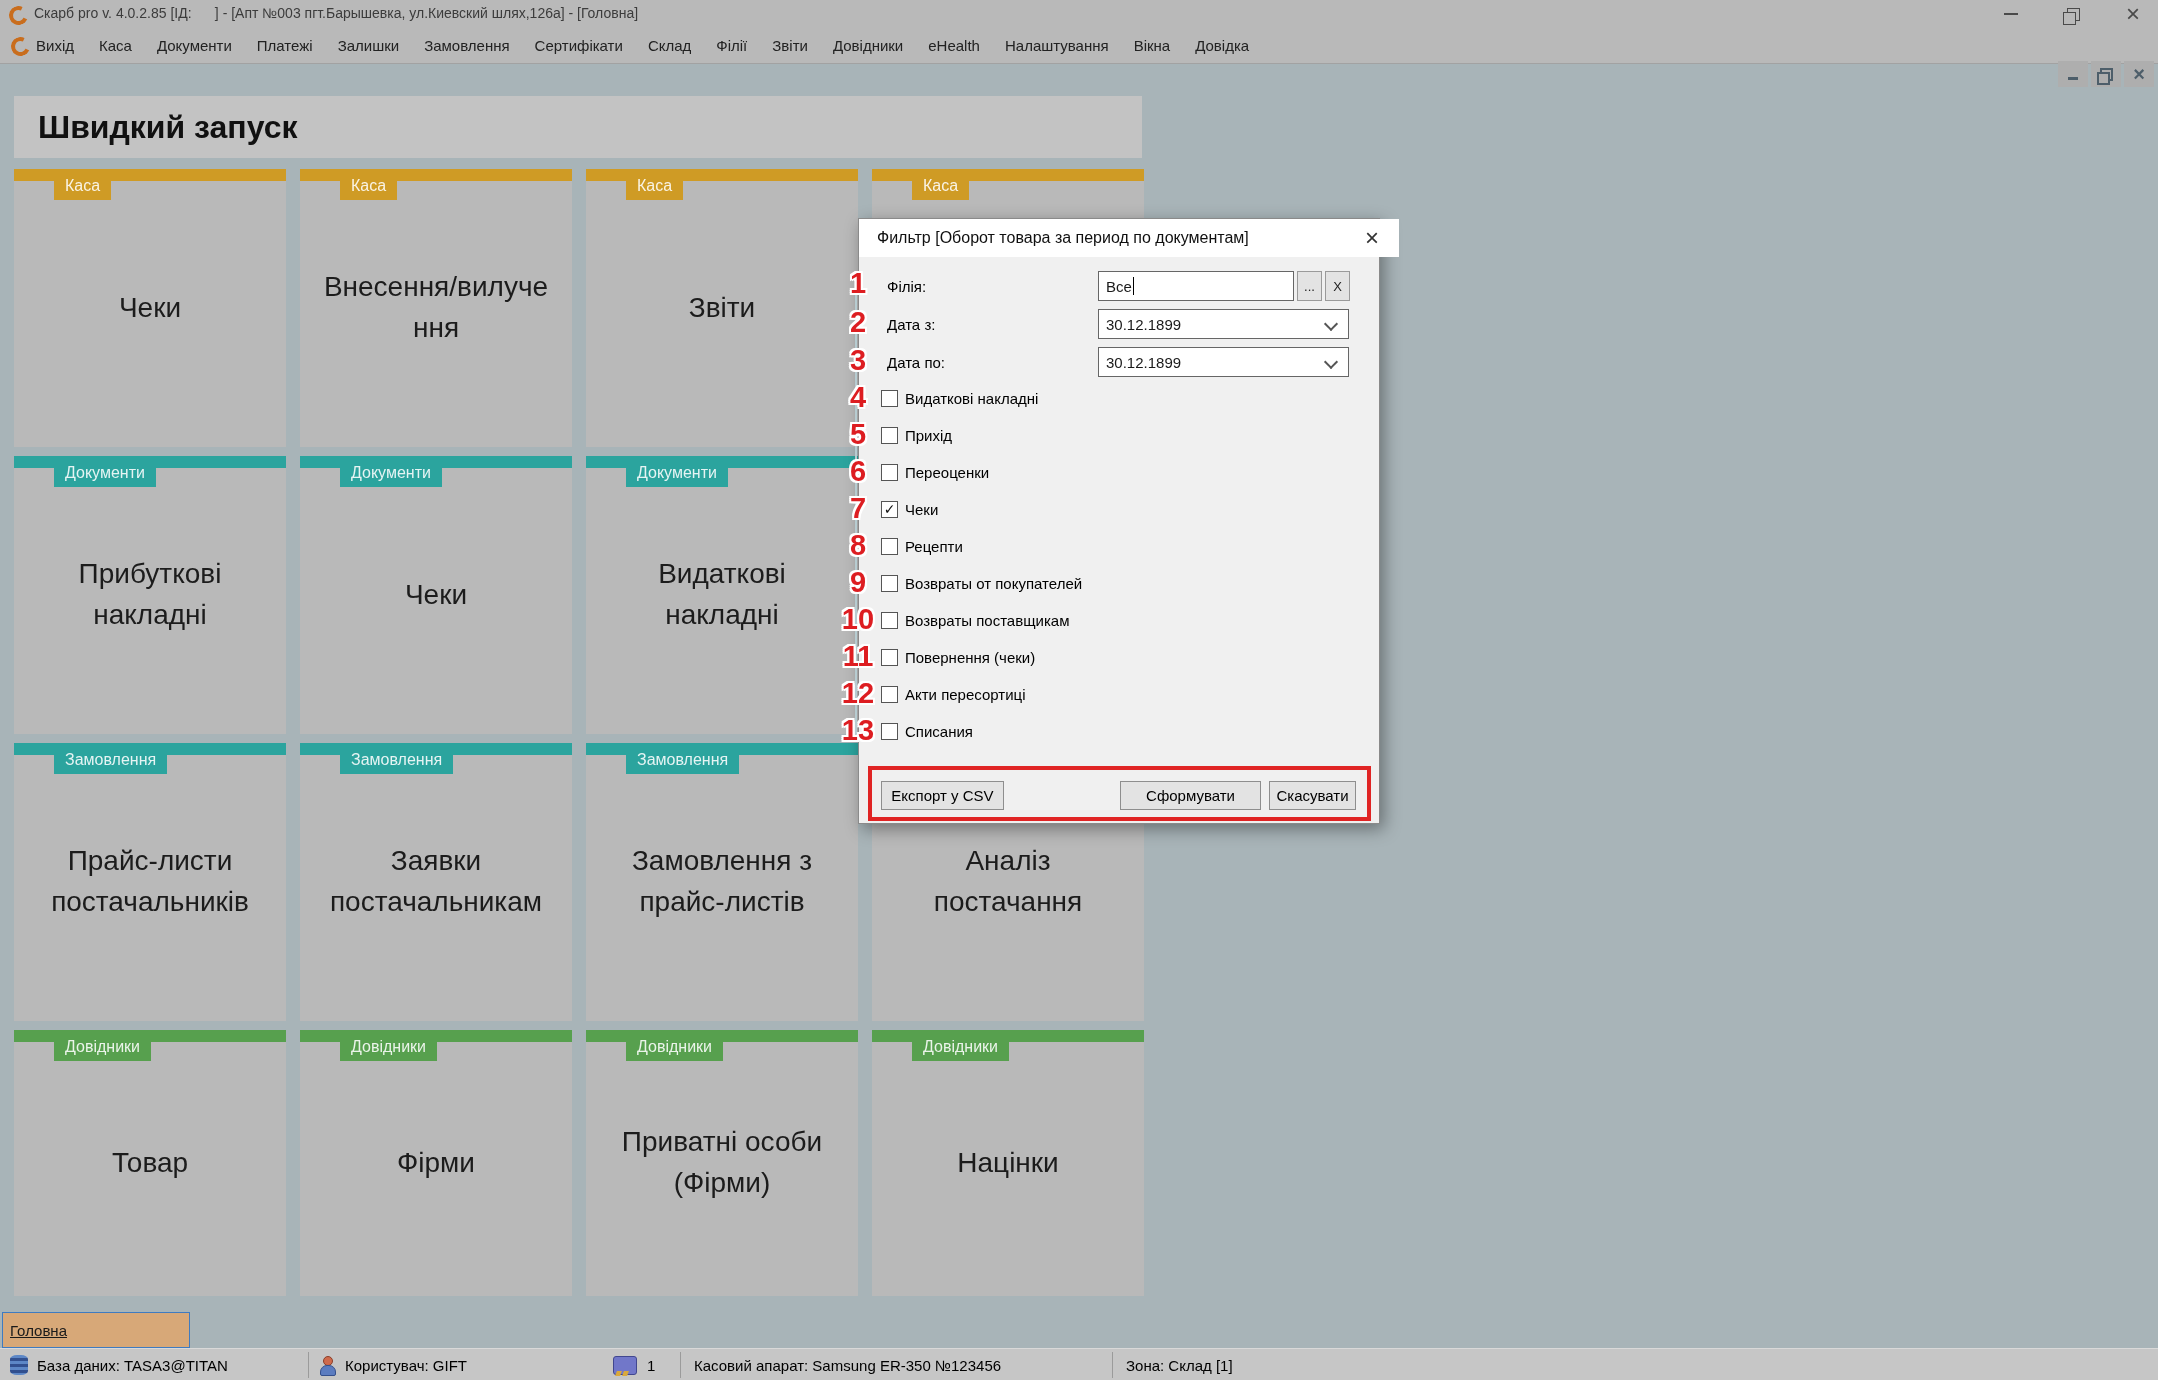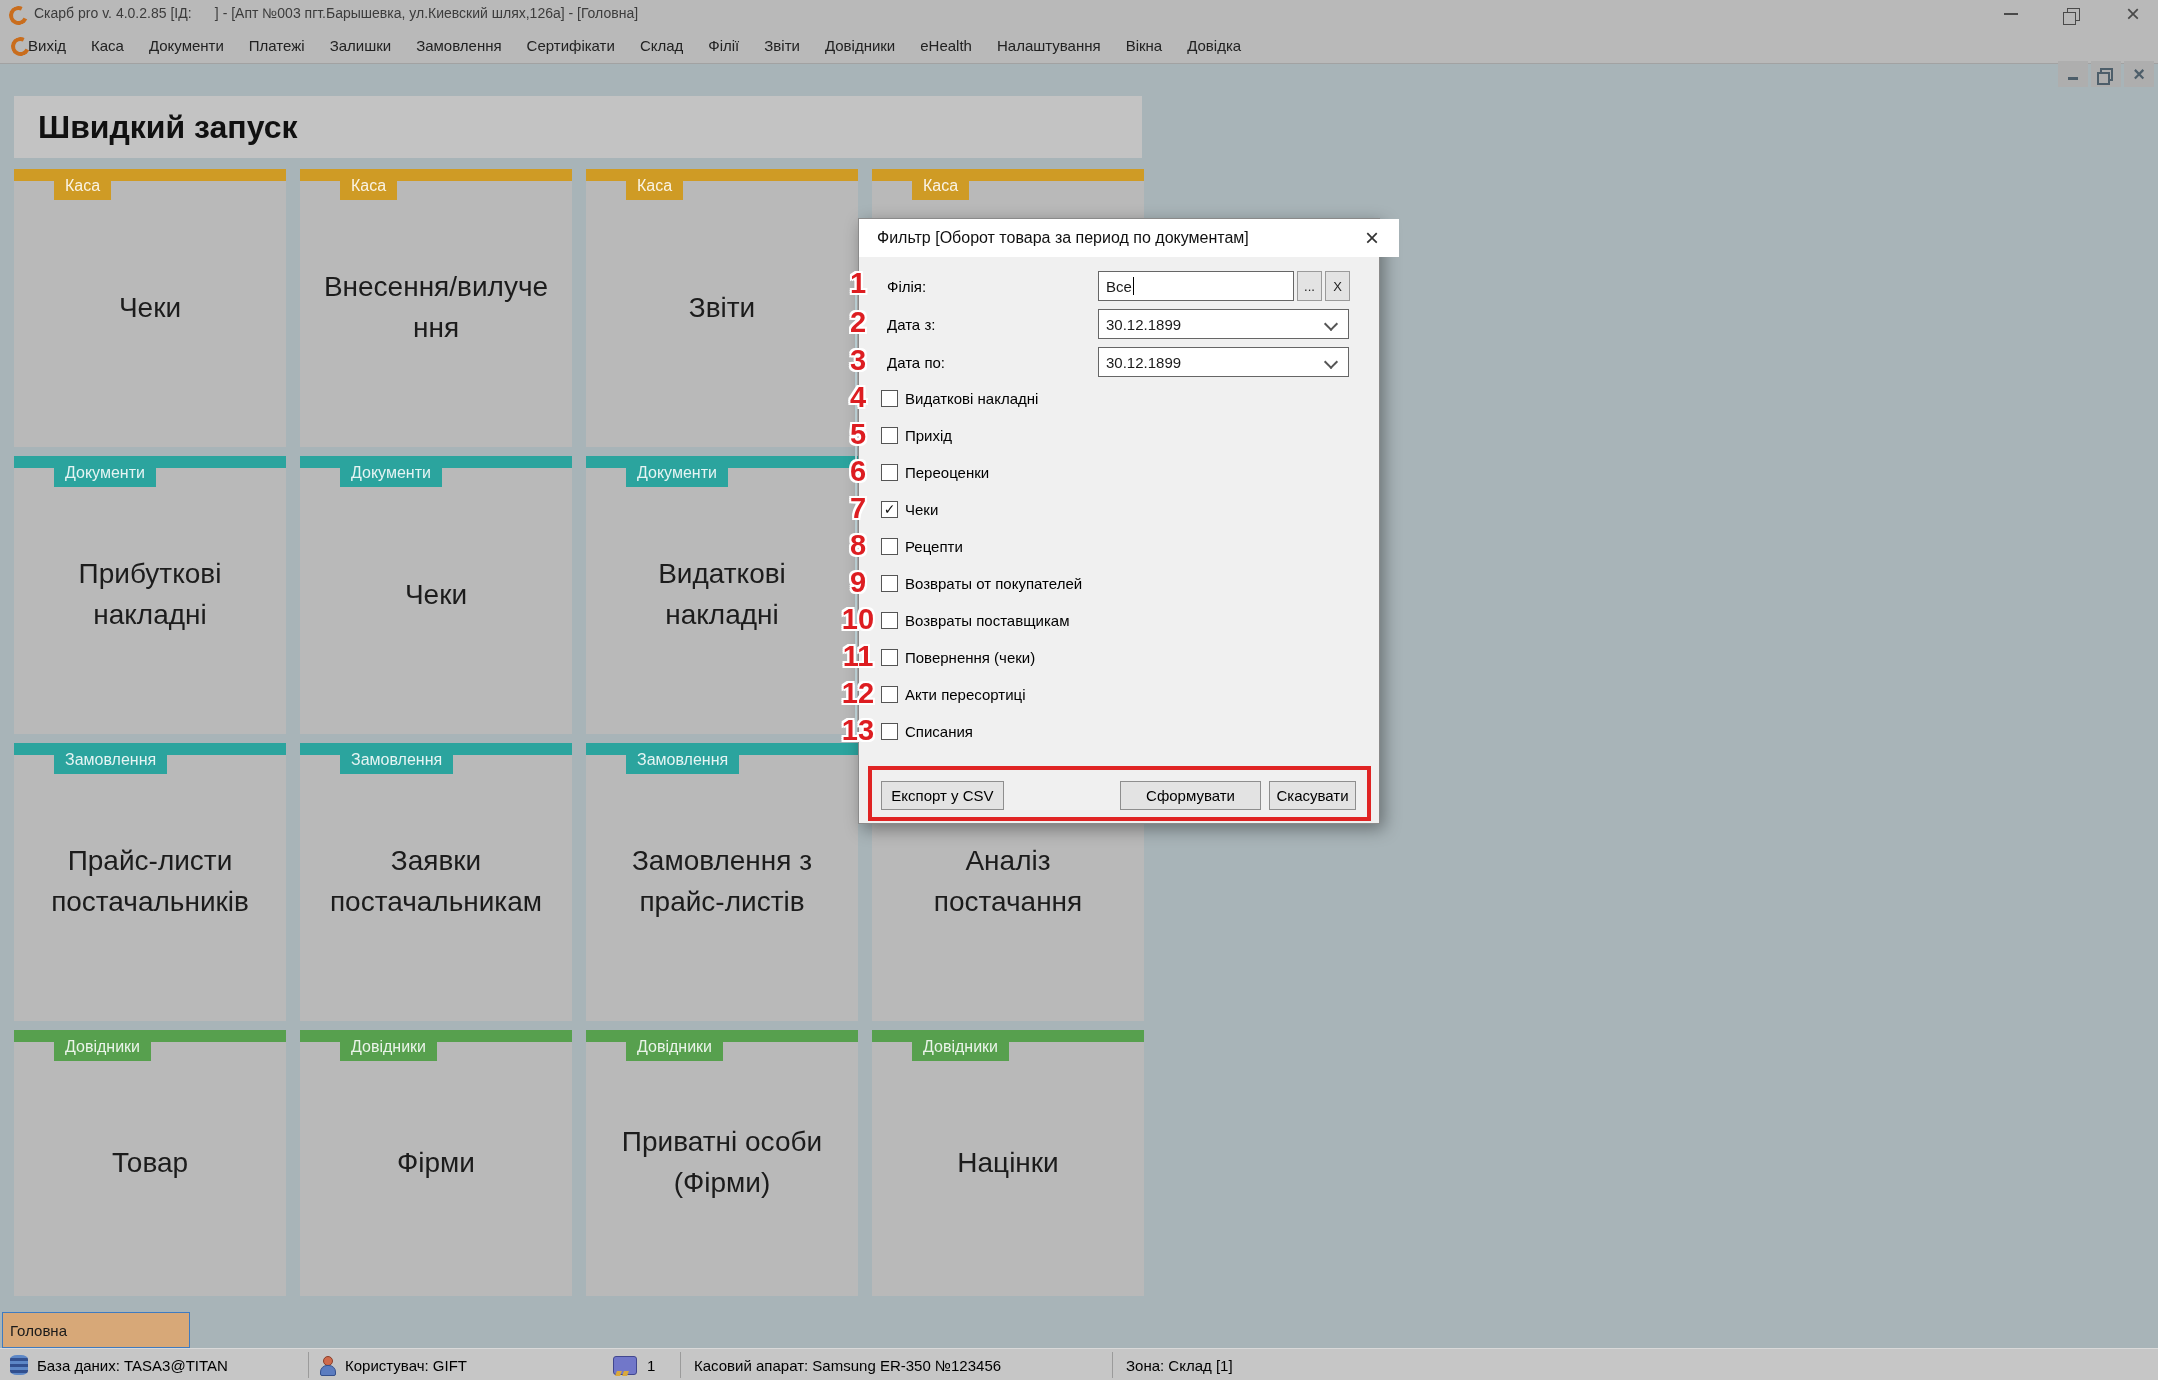--- a/index.html
+++ b/index.html
@@ -11,21 +11,21 @@
   .titlebar .title{position:absolute;left:34px;top:5px;font-size:14px;color:#3c3c3c;white-space:pre;}
   .logo{position:absolute;width:11px;height:11px;border:4px solid #c96d1d;border-right-color:transparent;
         border-radius:50%;transform:rotate(-20deg);}
   .winctl{position:absolute;top:0;height:28px;width:46px;display:flex;align-items:center;justify-content:center;}
   .glyph-min{width:14px;height:2px;background:#4a4a4a;}
   .glyph-restore{position:relative;width:11px;height:11px;border:1.5px solid #4a4a4a;background:transparent;}
   .glyph-restore::before{content:"";position:absolute;left:-5px;top:3px;width:11px;height:11px;border:1.5px solid #4a4a4a;background:#b9b9b9;}
   .glyph-close{font-size:24px;line-height:20px;color:#4a4a4a;}
 
   .menubar{position:absolute;left:0;top:28px;width:2158px;height:35px;background:#b9b9b9;border-bottom:1px solid #a2a2a2;}
-  .menu-items{position:absolute;left:28px;top:0;height:35px;display:flex;align-items:center;gap:25px;font-size:15px;color:#222;}
+  .menu-items{position:absolute;left:36px;top:0;height:35px;display:flex;align-items:center;gap:25px;font-size:15px;color:#222;}
   .menu-item{white-space:nowrap;cursor:default;}
   .mdi-btn{position:absolute;top:33px;width:30px;height:26px;background:#aeaeae;display:flex;align-items:center;justify-content:center;}
   .mdi-min{width:10px;height:3px;background:#4d5e6a;margin-top:8px;}
   .mdi-restore{position:relative;width:9px;height:9px;border:2px solid #4d5e6a;}
   .mdi-restore::before{content:"";position:absolute;left:-5px;top:2px;width:9px;height:9px;border:2px solid #4d5e6a;background:#aeaeae;}
   .mdi-close{font-size:20px;font-weight:bold;color:#4d5e6a;line-height:16px;}
 
   
   .page-header{position:absolute;left:14px;top:96px;width:1128px;height:62px;background:#c3c3c3;
                display:flex;align-items:center;padding-left:24px;box-sizing:border-box;}
@@ -62,21 +62,21 @@
            display:flex;align-items:center;justify-content:center;font-size:15px;color:#000;z-index:3;}
 
   
   .anno-line{position:absolute;left:855px;top:276px;width:2px;height:462px;background:#b7ccd1;z-index:11;}
   .anno-num{position:absolute;left:858px;transform:translate(-50%,-50%);z-index:12;
             font-size:29px;font-weight:bold;color:#dd1d21;
             text-shadow:-2px -2px 0 #fff,2px -2px 0 #fff,-2px 2px 0 #fff,2px 2px 0 #fff,0 -2px 0 #fff,0 2px 0 #fff,-2px 0 0 #fff,2px 0 0 #fff;}
 
   
   .home-tab{position:absolute;left:2px;top:1312px;width:188px;height:36px;background:#d7a878;border:1px solid #3f7bc0;
-            box-sizing:border-box;font-size:15px;color:#1a1a1a;display:flex;align-items:center;padding-left:7px;}
+            box-sizing:border-box;font-size:15px;color:#1a1a1a;display:flex;align-items:center;padding-left:7px;text-decoration:underline;}
   .statusbar{position:absolute;left:0;top:1348px;width:2158px;height:32px;background:#c6c6c6;border-top:1px solid #d9d9d9;}
   .sb-item{position:absolute;top:0;height:32px;display:flex;align-items:center;font-size:15px;color:#000;white-space:nowrap;}
   .sb-sep{position:absolute;top:3px;width:1px;height:26px;background:#9b9b9b;}
   .icon-db{width:18px;height:20px;border-radius:7px/4px;
            background:repeating-linear-gradient(180deg,#5d87c6 0 3px,#32508f 3px 6px);}
   .icon-user{position:relative;width:18px;height:20px;}
   .icon-user::before{content:"";position:absolute;left:5px;top:1px;width:8px;height:8px;border-radius:50%;background:#cf6a4c;border:1px solid #8a3f2a;}
   .icon-user::after{content:"";position:absolute;left:2px;top:10px;width:14px;height:9px;border-radius:7px 7px 2px 2px;background:#5b7cc0;border:1px solid #35508c;}
   .icon-cash{position:relative;width:22px;height:17px;border-radius:3px;background:#7177c9;border:1px solid #41478f;}
   .icon-cash::before{content:"";position:absolute;left:2px;bottom:-2px;width:5px;height:5px;background:#d9a93c;transform:skewX(-20deg);}

